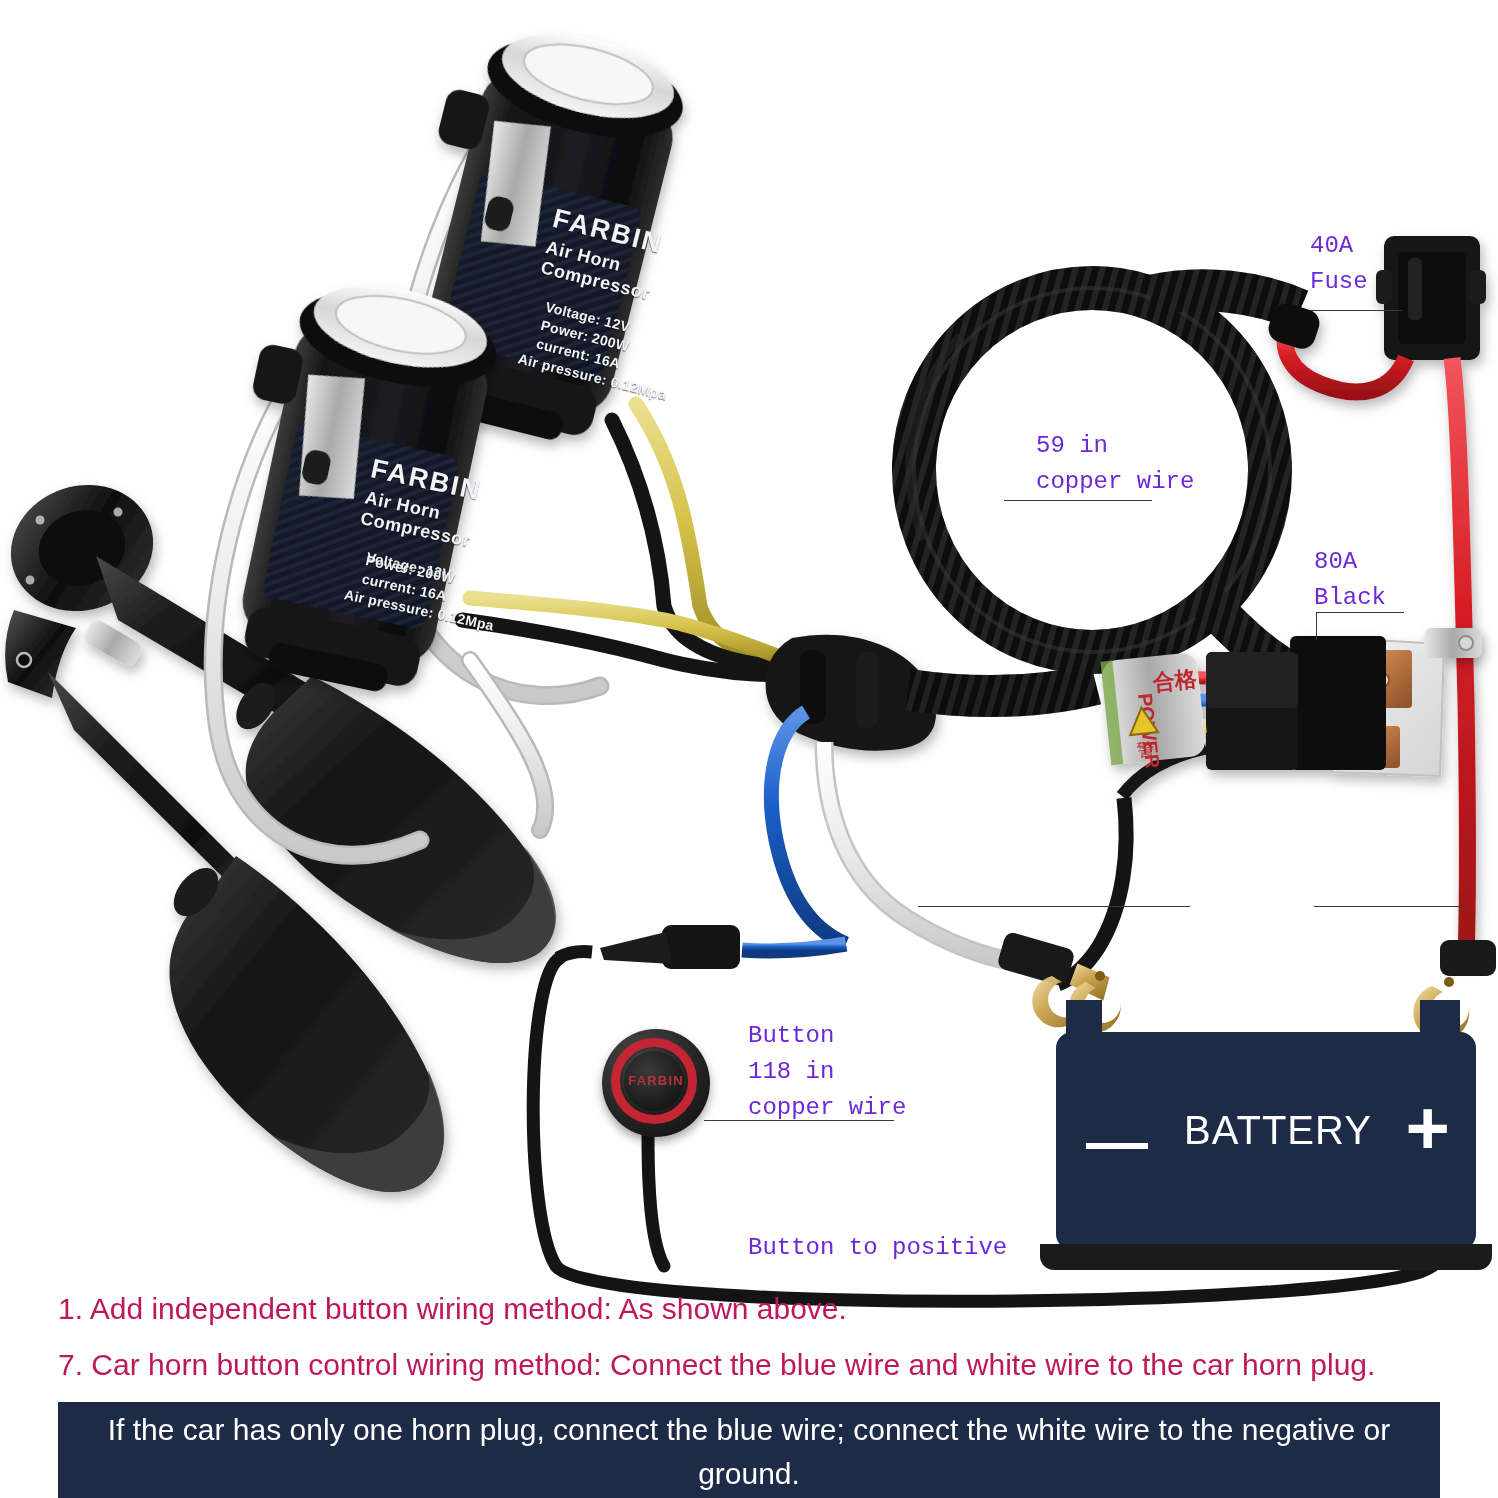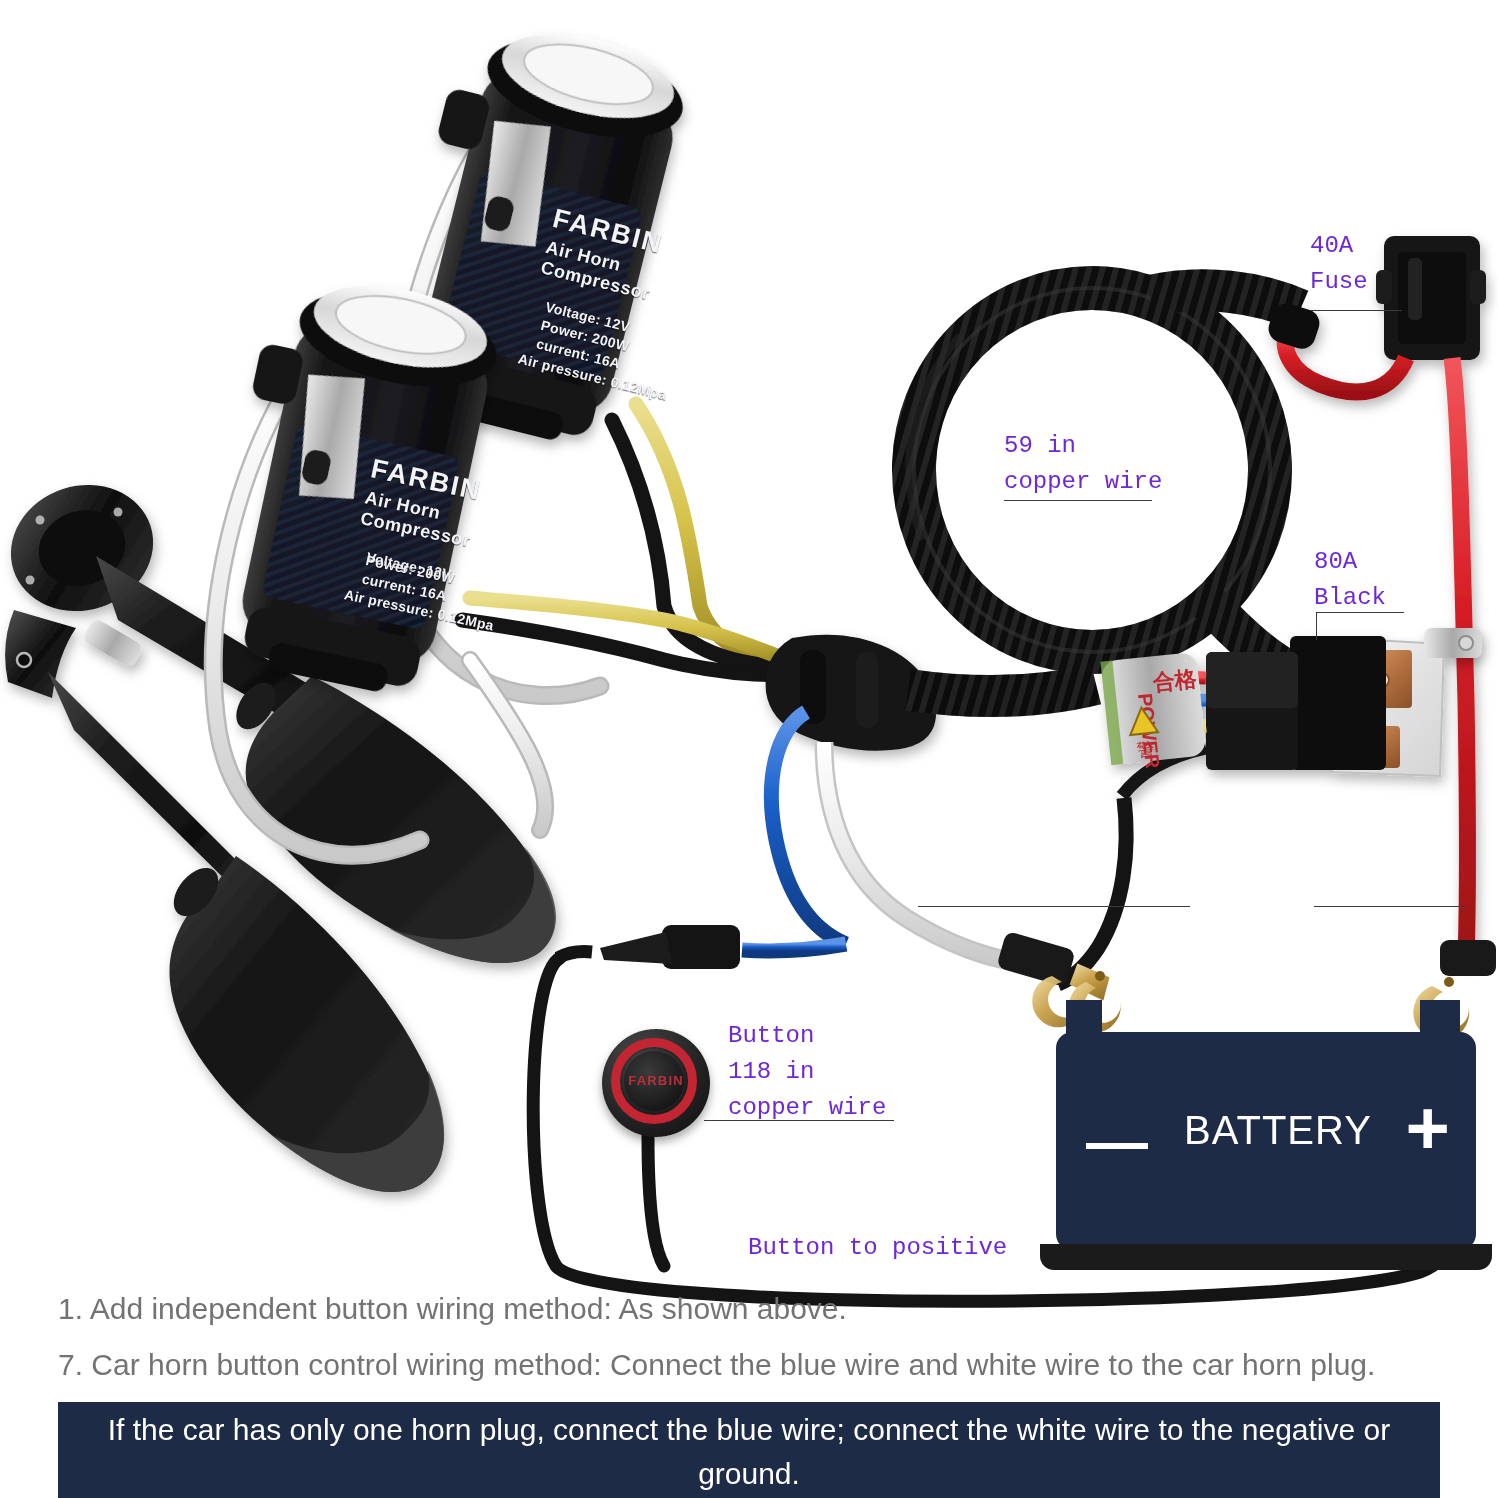--- a/index.html
+++ b/index.html
@@ -23,21 +23,21 @@
     position:absolute;color:#f2f4f8;font-family:"Liberation Sans", sans-serif;
     font-weight:bold;letter-spacing:.3px;text-shadow:0 1px 1px rgba(0,0,0,.6);
   }
   .brand{font-size:27px;letter-spacing:2px;}
   .brandsub{font-size:18px;letter-spacing:.6px;}
   .specline{font-size:14px;font-weight:bold;}
 
   
   #notes{position:absolute;left:0;top:1290px;width:1498px;}
   .note{
-    font-size:30px;color:#737373;line-height:38px;
+    font-size:30px;color:#be185d;line-height:38px;
     margin:0 0 18px 58px;font-family:"Liberation Sans", sans-serif;
   }
   #hl{
     background:#1e2b47;color:#ffffff;font-size:30px;line-height:44px;
     padding:6px 0 8px 0;margin:6px 58px 0 58px;text-align:center;
     font-family:"Liberation Sans", sans-serif;
   }
 
   
   #battery{
@@ -406,34 +406,34 @@
       <div class="spec specline" style="position:relative;top:3px;">Power:  200W</div>
       <div class="spec specline" style="position:relative;top:6px;">current:  16A</div>
       <div class="spec specline" style="position:relative;top:9px;left:-14px;">Air pressure:  0.12Mpa</div>
     </div>
   </div>
 
   <div class="lbl" style="left:1310px;top:228px;">40A
 Fuse</div>
   <div class="ul" style="left:1310px;top:310px;width:92px;"></div>
 
-  <div class="lbl" style="left:1004px;top:428px;">59 in
+  <div class="lbl" style="left:1036px;top:428px;">59 in
 copper wire</div>
   <div class="ul" style="left:1004px;top:500px;width:148px;"></div>
 
   <div class="lbl" style="left:1314px;top:544px;">80A
 Black</div>
   <div class="ul" style="left:1316px;top:612px;width:88px;"></div>
   <div class="vl" style="left:1316px;top:612px;height:28px;"></div>
 
   <div class="ul" style="left:918px;top:906px;width:272px;"></div>
 
   <div class="ul" style="left:1314px;top:906px;width:152px;"></div>
 
-  <div class="lbl" style="left:728px;top:1018px;">Button
+  <div class="lbl" style="left:748px;top:1018px;">Button
 118 in
 copper wire</div>
   <div class="ul" style="left:704px;top:1120px;width:190px;"></div>
 
   <div class="lbl" style="left:748px;top:1230px;">Button to positive</div>
 
   <div id="notes">
     <p class="note">1. Add independent button wiring method: As shown above.</p>
     <p class="note">7. Car horn button control wiring method: Connect the blue wire and white wire to the car horn plug.</p>
     <div id="hl">If the car has only one horn plug, connect the blue wire; connect the white wire to the negative or ground.</div>

